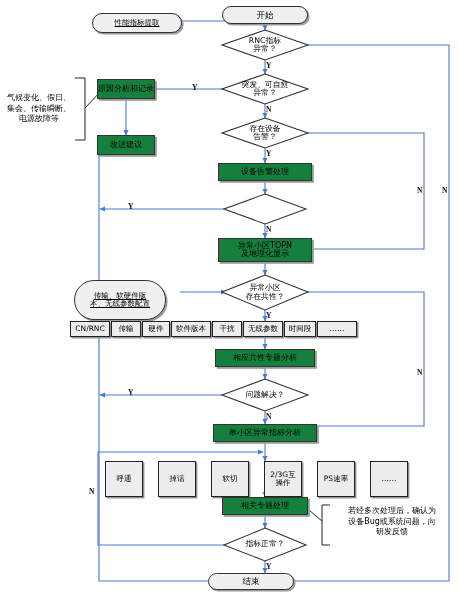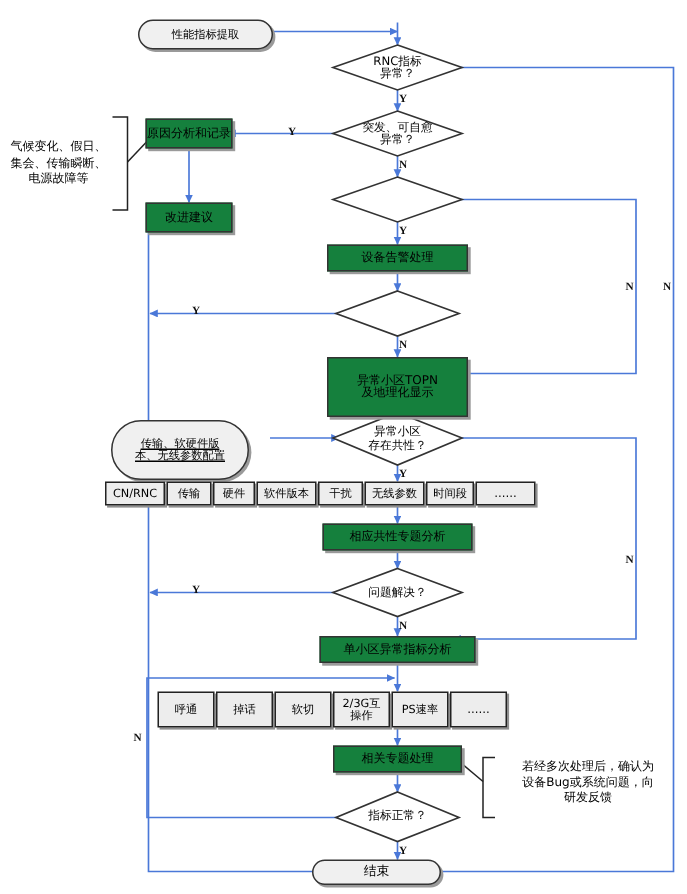--- a/index.html
+++ b/index.html
@@ -111,42 +111,45 @@
       <path d="M75,78 L85,78 L85,140 L75,140"></path>
       <path d="M85,108 L103,89"></path>
     </g>
 
     <g stroke="#222222" stroke-width="1" fill="none">
       <path d="M330,505 L322,505 L322,545 L330,545"></path>
       <path d="M322,521 L303,505"></path>
     </g>
   </svg>
 
-
-  <div class="node cyl" style="left:92px;top:13px;width:90px;height:20px;">性能指标提取</div>
+  <div class="node term" style="left:222px;top:6px;width:86px;height:18px;">开始</div>
+
+  <div class="node cyl" style="left:92px;top:13px;width:90px;height:20px;text-decoration:underline;">性能指标提取</div>
 
   <div class="node dia two" style="left:222px;top:30px;width:86px;height:30px;">RNC指标
 异常？</div>
 
   <div class="node dia two" style="left:222px;top:74px;width:86px;height:30px;">突发、可自愈
 异常？</div>
 
   <div class="node proc" style="left:97px;top:79px;width:58px;height:20px;">原因分析和记录</div>
 
   <div class="node note two" style="left:2px;top:86px;width:74px;height:46px;">气候变化、假日、
 集会、传输瞬断、
 电源故障等</div>
 
   <div class="node proc" style="left:97px;top:135px;width:58px;height:20px;">改进建议</div>
 
+  <div class="node dia two" style="left:222px;top:118px;width:86px;height:30px;">存在设备
+告警？</div>
 
   <div class="node proc" style="left:218px;top:163px;width:94px;height:18px;">设备告警处理</div>
 
 
-  <div class="node proc two" style="left:218px;top:238px;width:94px;height:40px;">异常小区TOPN
+  <div class="node proc two" style="left:218px;top:238px;width:94px;height:24px;">异常小区TOPN
 及地理化显示</div>
 
   <div class="node cyl two" style="left:74px;top:280px;width:92px;height:40px;text-decoration:underline;">传输、软硬件版
 本、无线参数配置</div>
 
   <div class="node dia two" style="left:222px;top:275px;width:86px;height:35px;">异常小区
 存在共性？</div>
 
   <div id="cat1" style="position:absolute;left:70px;top:321px;height:16px;display:flex;gap:1px;">
       <div class="node chip two" style="position: relative; width: 40px; height: 100%;">CN/RNC</div>
@@ -158,21 +161,21 @@
       <div class="node chip two" style="position: relative; width: 32px; height: 100%;">时间段</div>
       <div class="node chip two" style="position: relative; width: 40px; height: 100%;">……</div>
     </div>
 
   <div class="node proc" style="left:215px;top:349px;width:100px;height:18px;">相应共性专题分析</div>
 
   <div class="node dia" style="left:222px;top:379px;width:86px;height:32px;">问题解决？</div>
 
   <div class="node proc" style="left:213px;top:424px;width:104px;height:18px;">单小区异常指标分析</div>
 
-  <div id="cat2" style="position:absolute;left:105px;top:461px;height:24px;display:flex;gap:1px;align-items:flex-end;">
+  <div id="cat2" style="position:absolute;left:105px;top:461px;height:36px;display:flex;gap:15px;align-items:flex-end;">
       <div class="node chip two" style="position: relative; width: 38px; height: 100%;">呼通</div>
       <div class="node chip two" style="position: relative; width: 38px; height: 100%;">掉话</div>
       <div class="node chip two" style="position: relative; width: 38px; height: 100%;">软切</div>
       <div class="node chip two" style="position: relative; width: 38px; height: 100%;">2/3G互
 操作</div>
       <div class="node chip two" style="position: relative; width: 38px; height: 100%;">PS速率</div>
       <div class="node chip two" style="position: relative; width: 38px; height: 100%;">……</div>
     </div>
 
   <div class="node proc" style="left:222px;top:497px;width:86px;height:18px;">相关专题处理</div>

